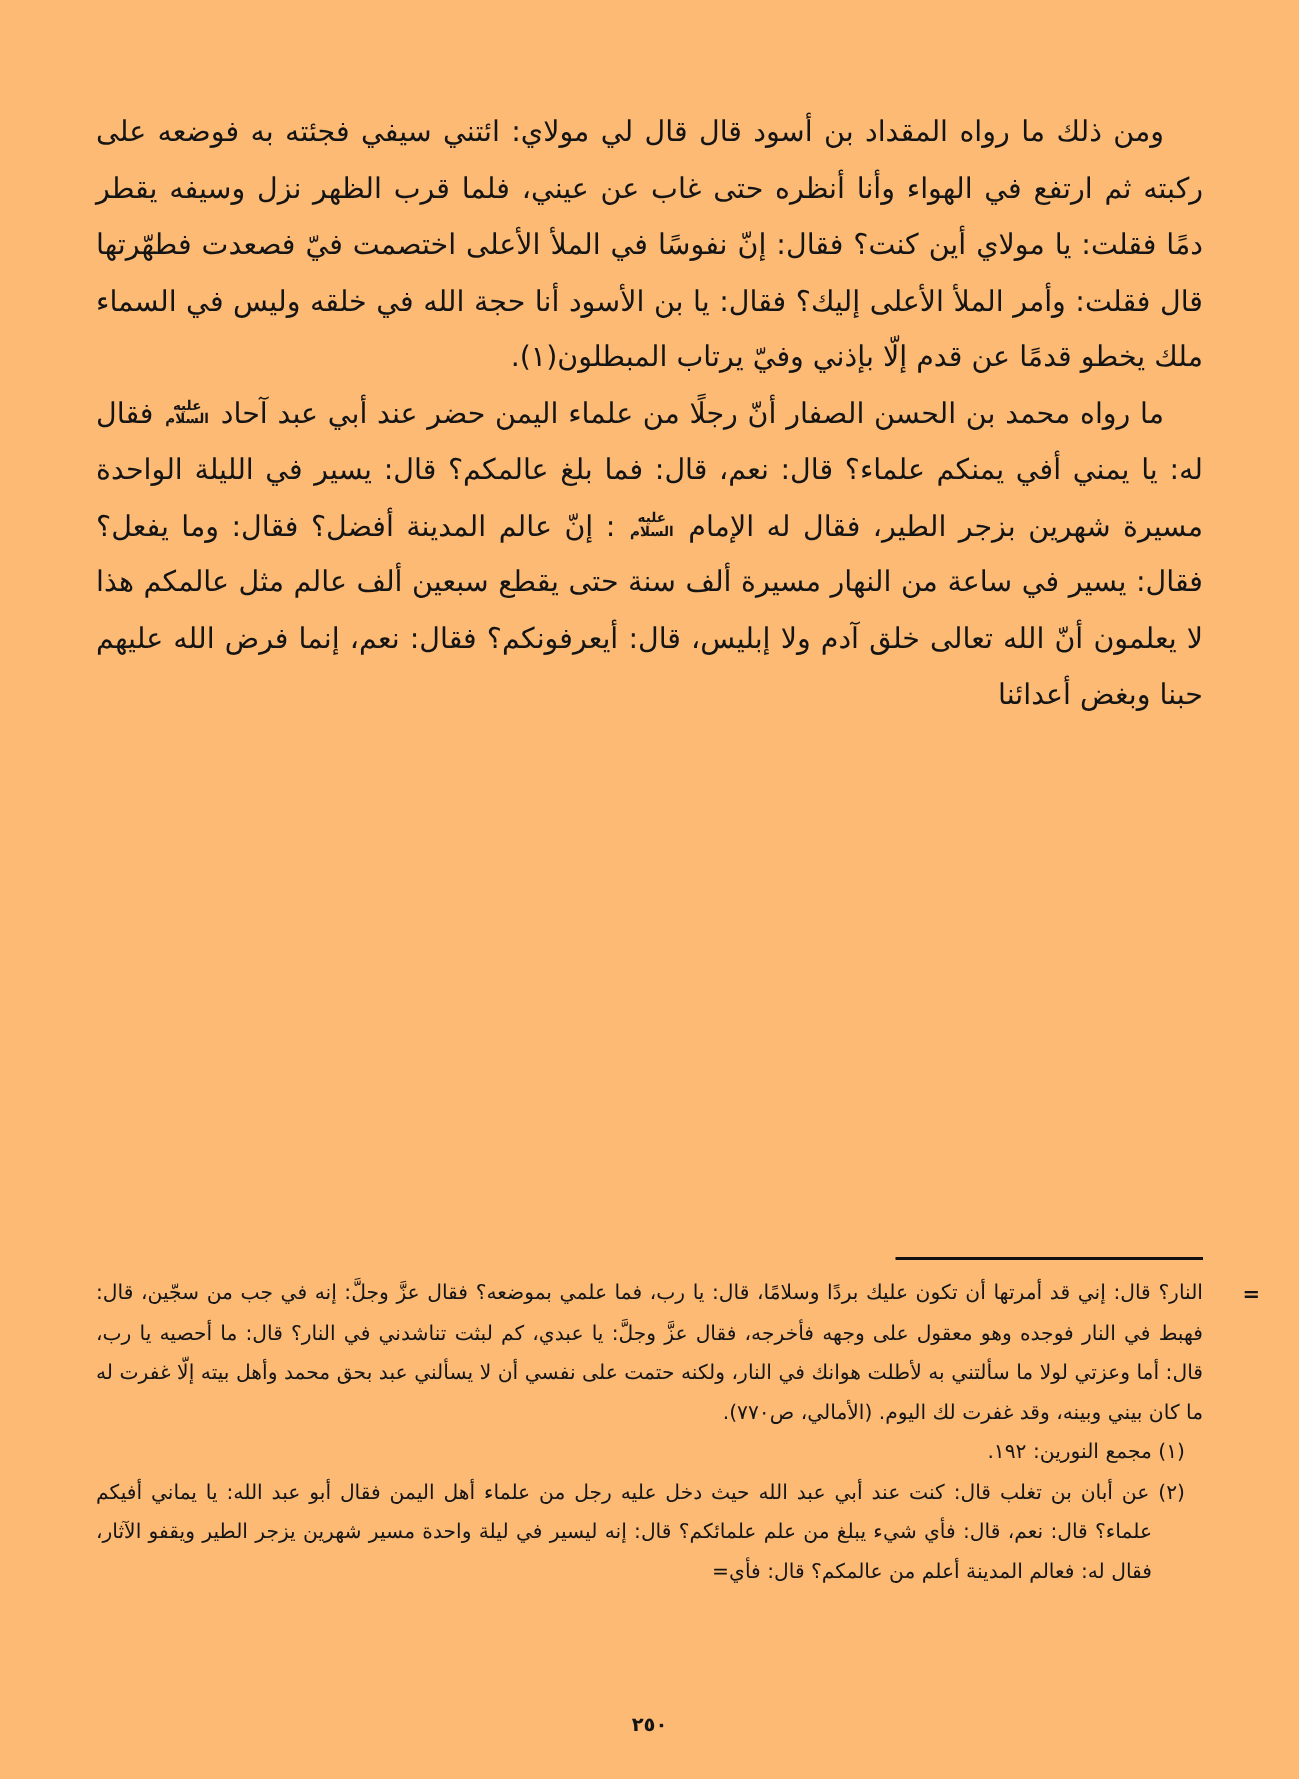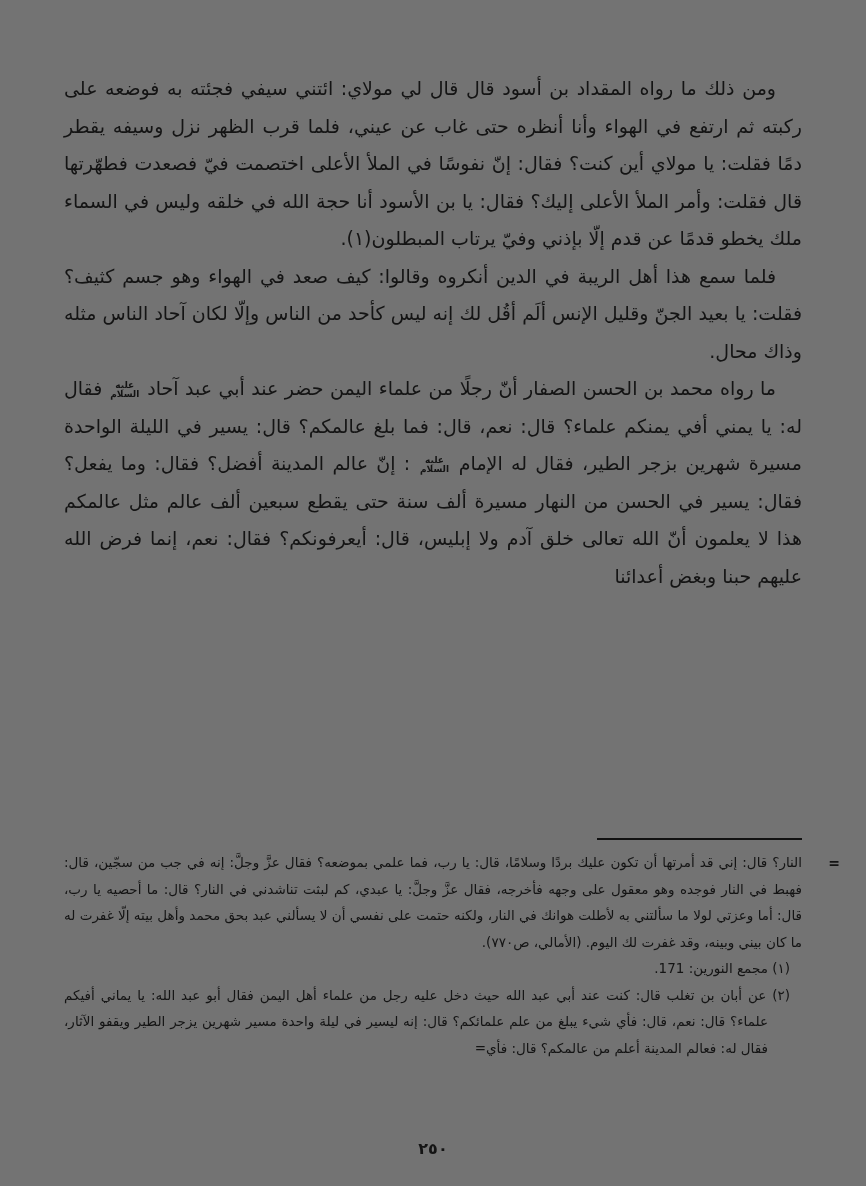--- a/index.html
+++ b/index.html
@@ -5,21 +5,21 @@
   html, body {
     margin: 0;
     padding: 0;
     background: #ffffff;
   }
   .page {
     position: relative;
     width: 866px;
     height: 1186px;
     box-sizing: border-box;
-    background: #737373;
+    background: #fdba74;
     color: #141414;
     direction: rtl;
     font-family: "DejaVu Sans", sans-serif;
     overflow: hidden;
   }
   .main-text {
     position: absolute;
     top: 70px;
     right: 64px;
     left: 64px;
@@ -76,49 +76,48 @@
   }
   .fn-label {
     font-weight: normal;
   }
   .page-number {
     position: absolute;
     bottom: 28px;
     left: 0;
     right: 0;
     text-align: center;
-    font-size: 16px;
+    font-size: 13px;
     font-weight: bold;
     letter-spacing: 1px;
   }
 </style>
 </head>
 <body>
 
 <div class="page">
 
   <div class="main-text">
     <p class="para">ومن ذلك ما رواه المقداد بن أسود قال قال لي مولاي: ائتني سيفي فجئته به فوضعه على ركبته ثم ارتفع في الهواء وأنا أنظره حتى غاب عن عيني، فلما قرب الظهر نزل وسيفه يقطر دمًا فقلت: يا مولاي أين كنت؟ فقال: إنّ نفوسًا في الملأ الأعلى اختصمت فيّ فصعدت فطهّرتها قال فقلت: وأمر الملأ الأعلى إليك؟ فقال: يا بن الأسود أنا حجة الله في خلقه وليس في السماء ملك يخطو قدمًا عن قدم إلّا بإذني وفيّ يرتاب المبطلون(١).</p>
-    <p class="para">فلما سمع هذا أهل الريبة في الدين أنكروه وقالوا: كيف صعد في الهواء وهو جسم كثيف؟ فقلت: يا بعيد الجنّ وقليل الإنس ألَم أقُل لك إنه ليس كأحد من الناس وإلّا لكان آحاد الناس مثله وذاك محال.</p>
     <p class="para">
       <span>ما رواه محمد بن الحسن الصفار أنّ رجلًا من علماء اليمن حضر عند أبي عبد آحاد</span>
       <span class="honorific">عليه السلام</span>
       <span>فقال له: يا يمني أفي يمنكم علماء؟ قال: نعم، قال: فما بلغ عالمكم؟ قال: يسير في الليلة الواحدة مسيرة شهرين بزجر الطير، فقال له الإمام</span>
       <span class="honorific">عليه السلام</span>
-      <span>: إنّ عالم المدينة أفضل؟ فقال: وما يفعل؟ فقال: يسير في الحسن من النهار مسيرة ألف سنة حتى يقطع سبعين ألف عالم مثل عالمكم هذا لا يعلمون أنّ الله تعالى خلق آدم ولا إبليس، قال: أيعرفونكم؟ فقال: نعم، إنما فرض الله عليهم حبنا وبغض أعدائنا</span>
+      <span>: إنّ عالم المدينة أفضل؟ فقال: وما يفعل؟ فقال: يسير في ساعة من النهار مسيرة ألف سنة حتى يقطع سبعين ألف عالم مثل عالمكم هذا لا يعلمون أنّ الله تعالى خلق آدم ولا إبليس، قال: أيعرفونكم؟ فقال: نعم، إنما فرض الله عليهم حبنا وبغض أعدائنا</span>
     </p>
   </div>
 
   <div class="footnotes">
     <div class="fn-rule"></div>
     <span class="cont-marker">=</span>
     <p class="fn-cont">النار؟ قال: إني قد أمرتها أن تكون عليك بردًا وسلامًا، قال: يا رب، فما علمي بموضعه؟ فقال عزَّ وجلَّ: إنه في جب من سجّين، قال: فهبط في النار فوجده وهو معقول على وجهه فأخرجه، فقال عزَّ وجلَّ: يا عبدي، كم لبثت تناشدني في النار؟ قال: ما أحصيه يا رب، قال: أما وعزتي لولا ما سألتني به لأطلت هوانك في النار، ولكنه حتمت على نفسي أن لا يسألني عبد بحق محمد وأهل بيته إلّا غفرت له ما كان بيني وبينه، وقد غفرت لك اليوم. (الأمالي، ص٧٧٠).</p>
     <p class="fn-item">
       <span class="fn-label">(١)</span>
-      <span>مجمع النورين: 171.</span>
+      <span>مجمع النورين: ١٩٢.</span>
     </p>
     <p class="fn-item">
       <span class="fn-label">(٢)</span>
       <span>عن أبان بن تغلب قال: كنت عند أبي عبد الله حيث دخل عليه رجل من علماء أهل اليمن فقال أبو عبد الله: يا يماني أفيكم علماء؟ قال: نعم، قال: فأي شيء يبلغ من علم علمائكم؟ قال: إنه ليسير في ليلة واحدة مسير شهرين يزجر الطير ويقفو الآثار، فقال له: فعالم المدينة أعلم من عالمكم؟ قال: فأي=</span>
     </p>
   </div>
 
   <div class="page-number">٢٥٠</div>
 
 </div>

